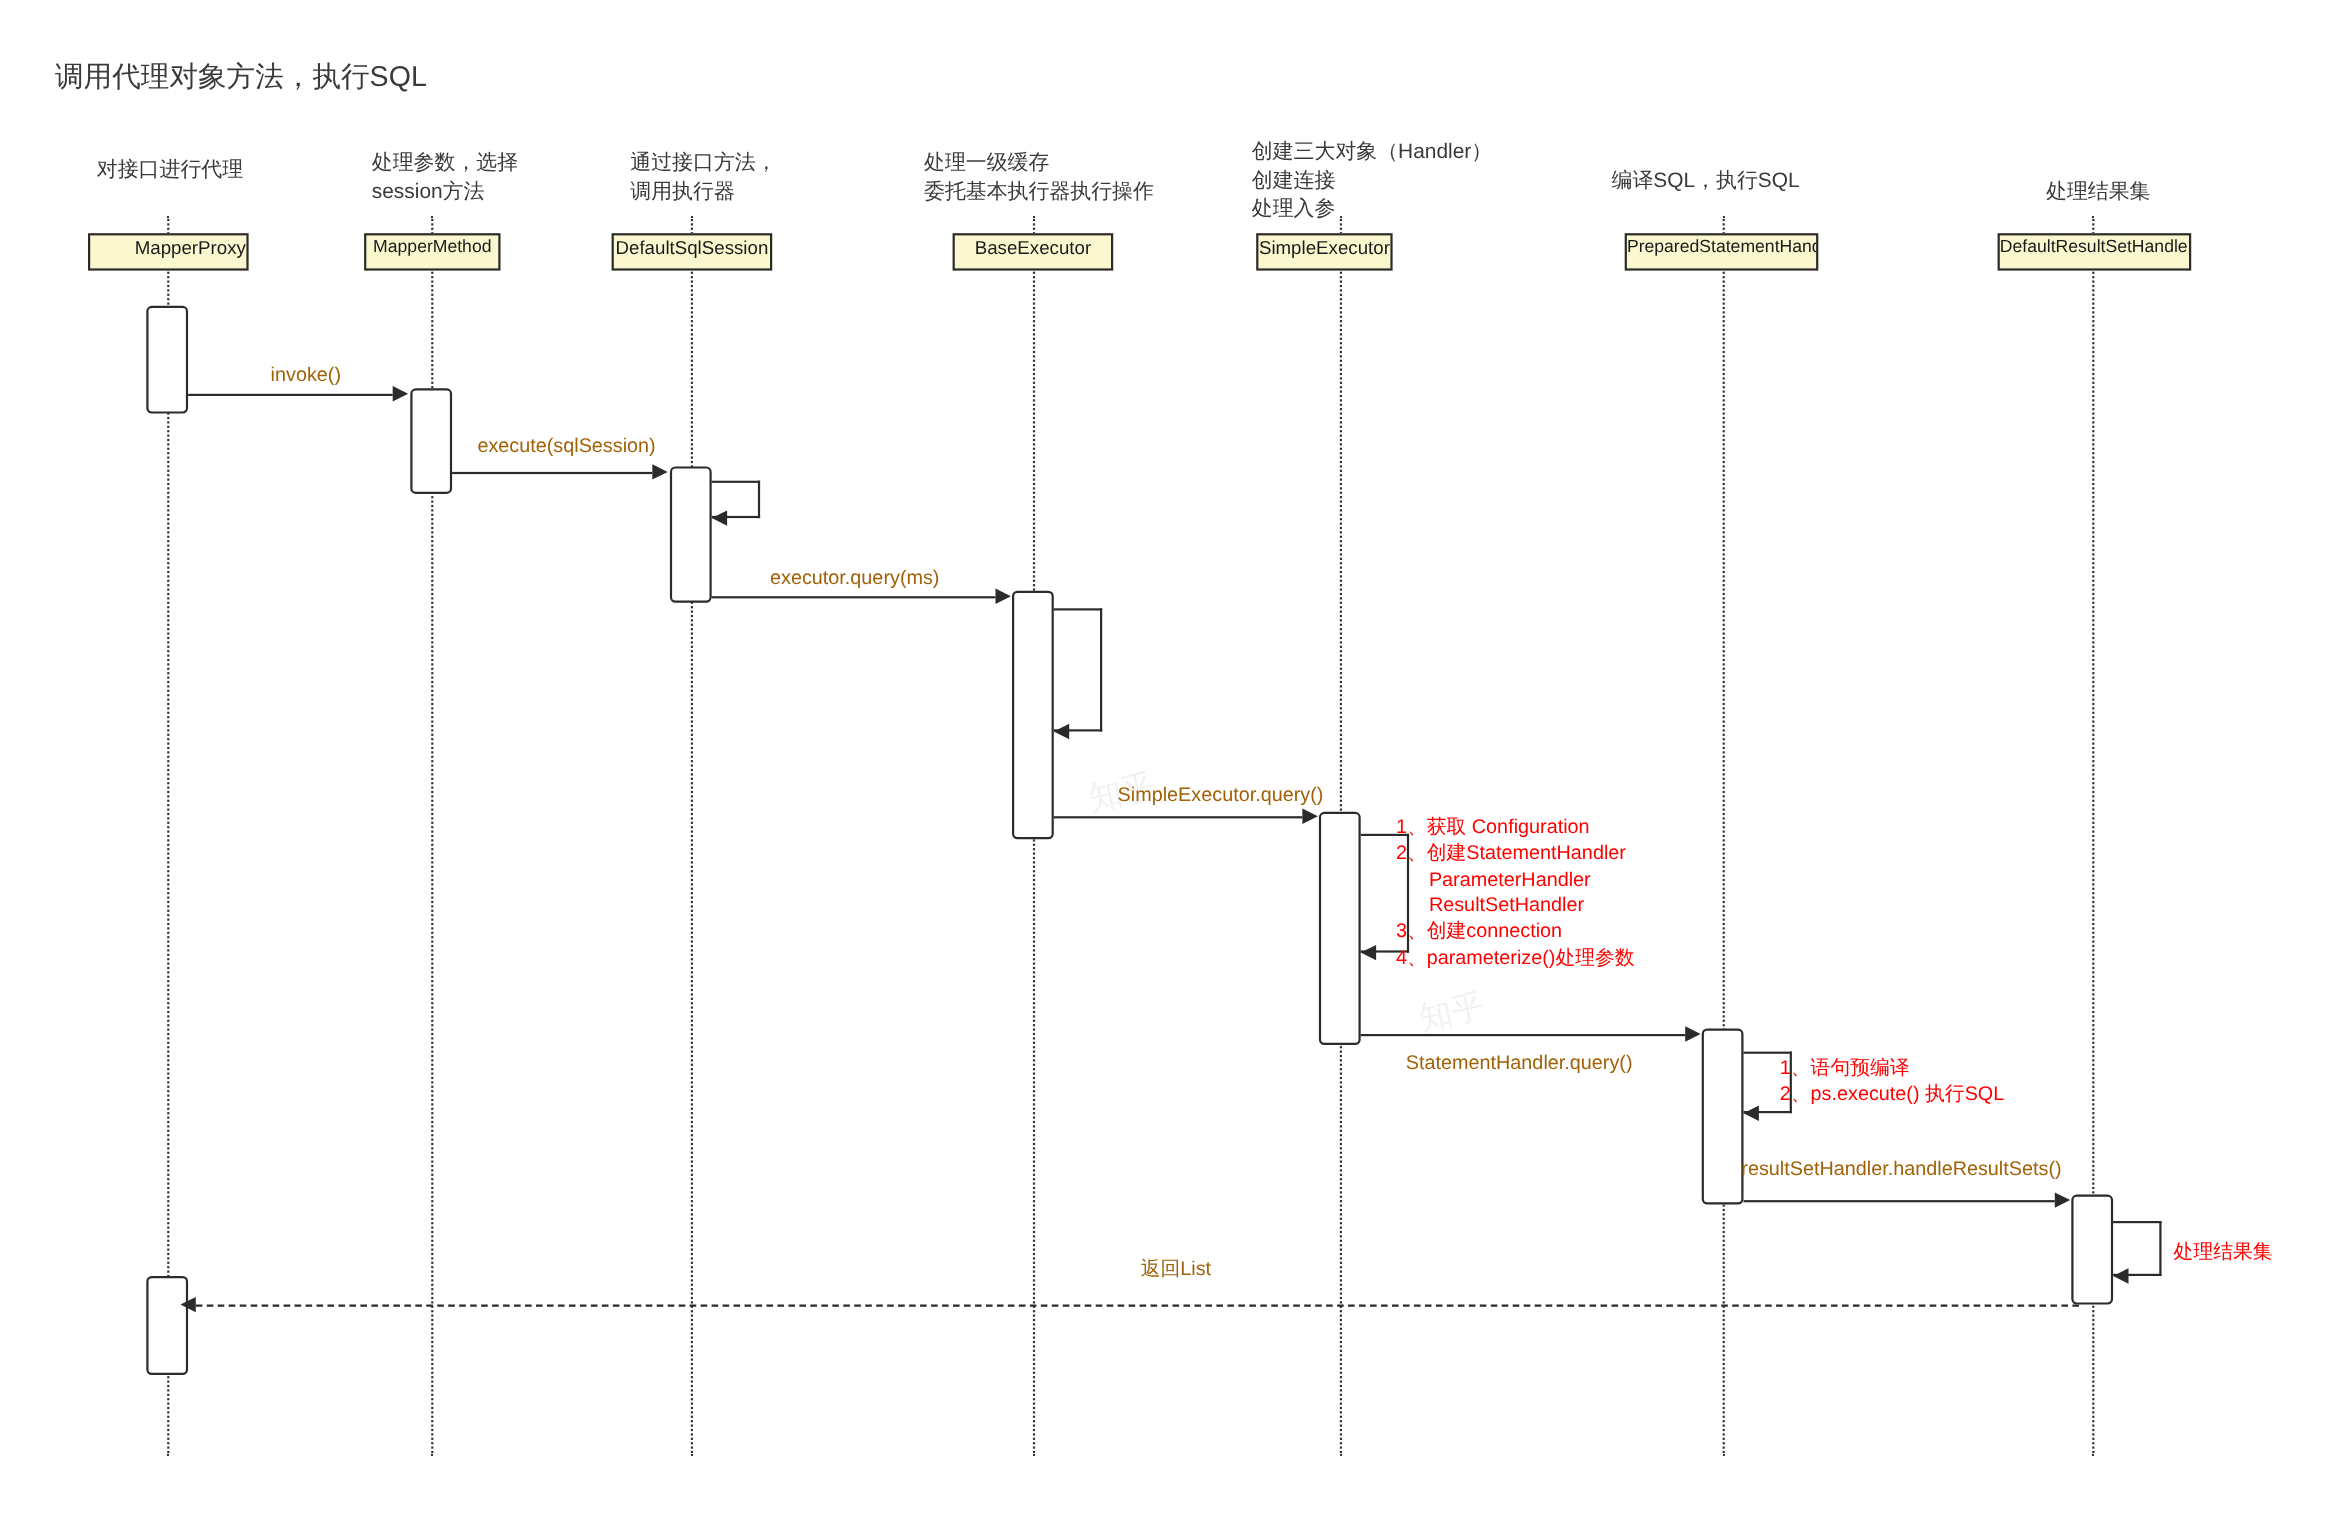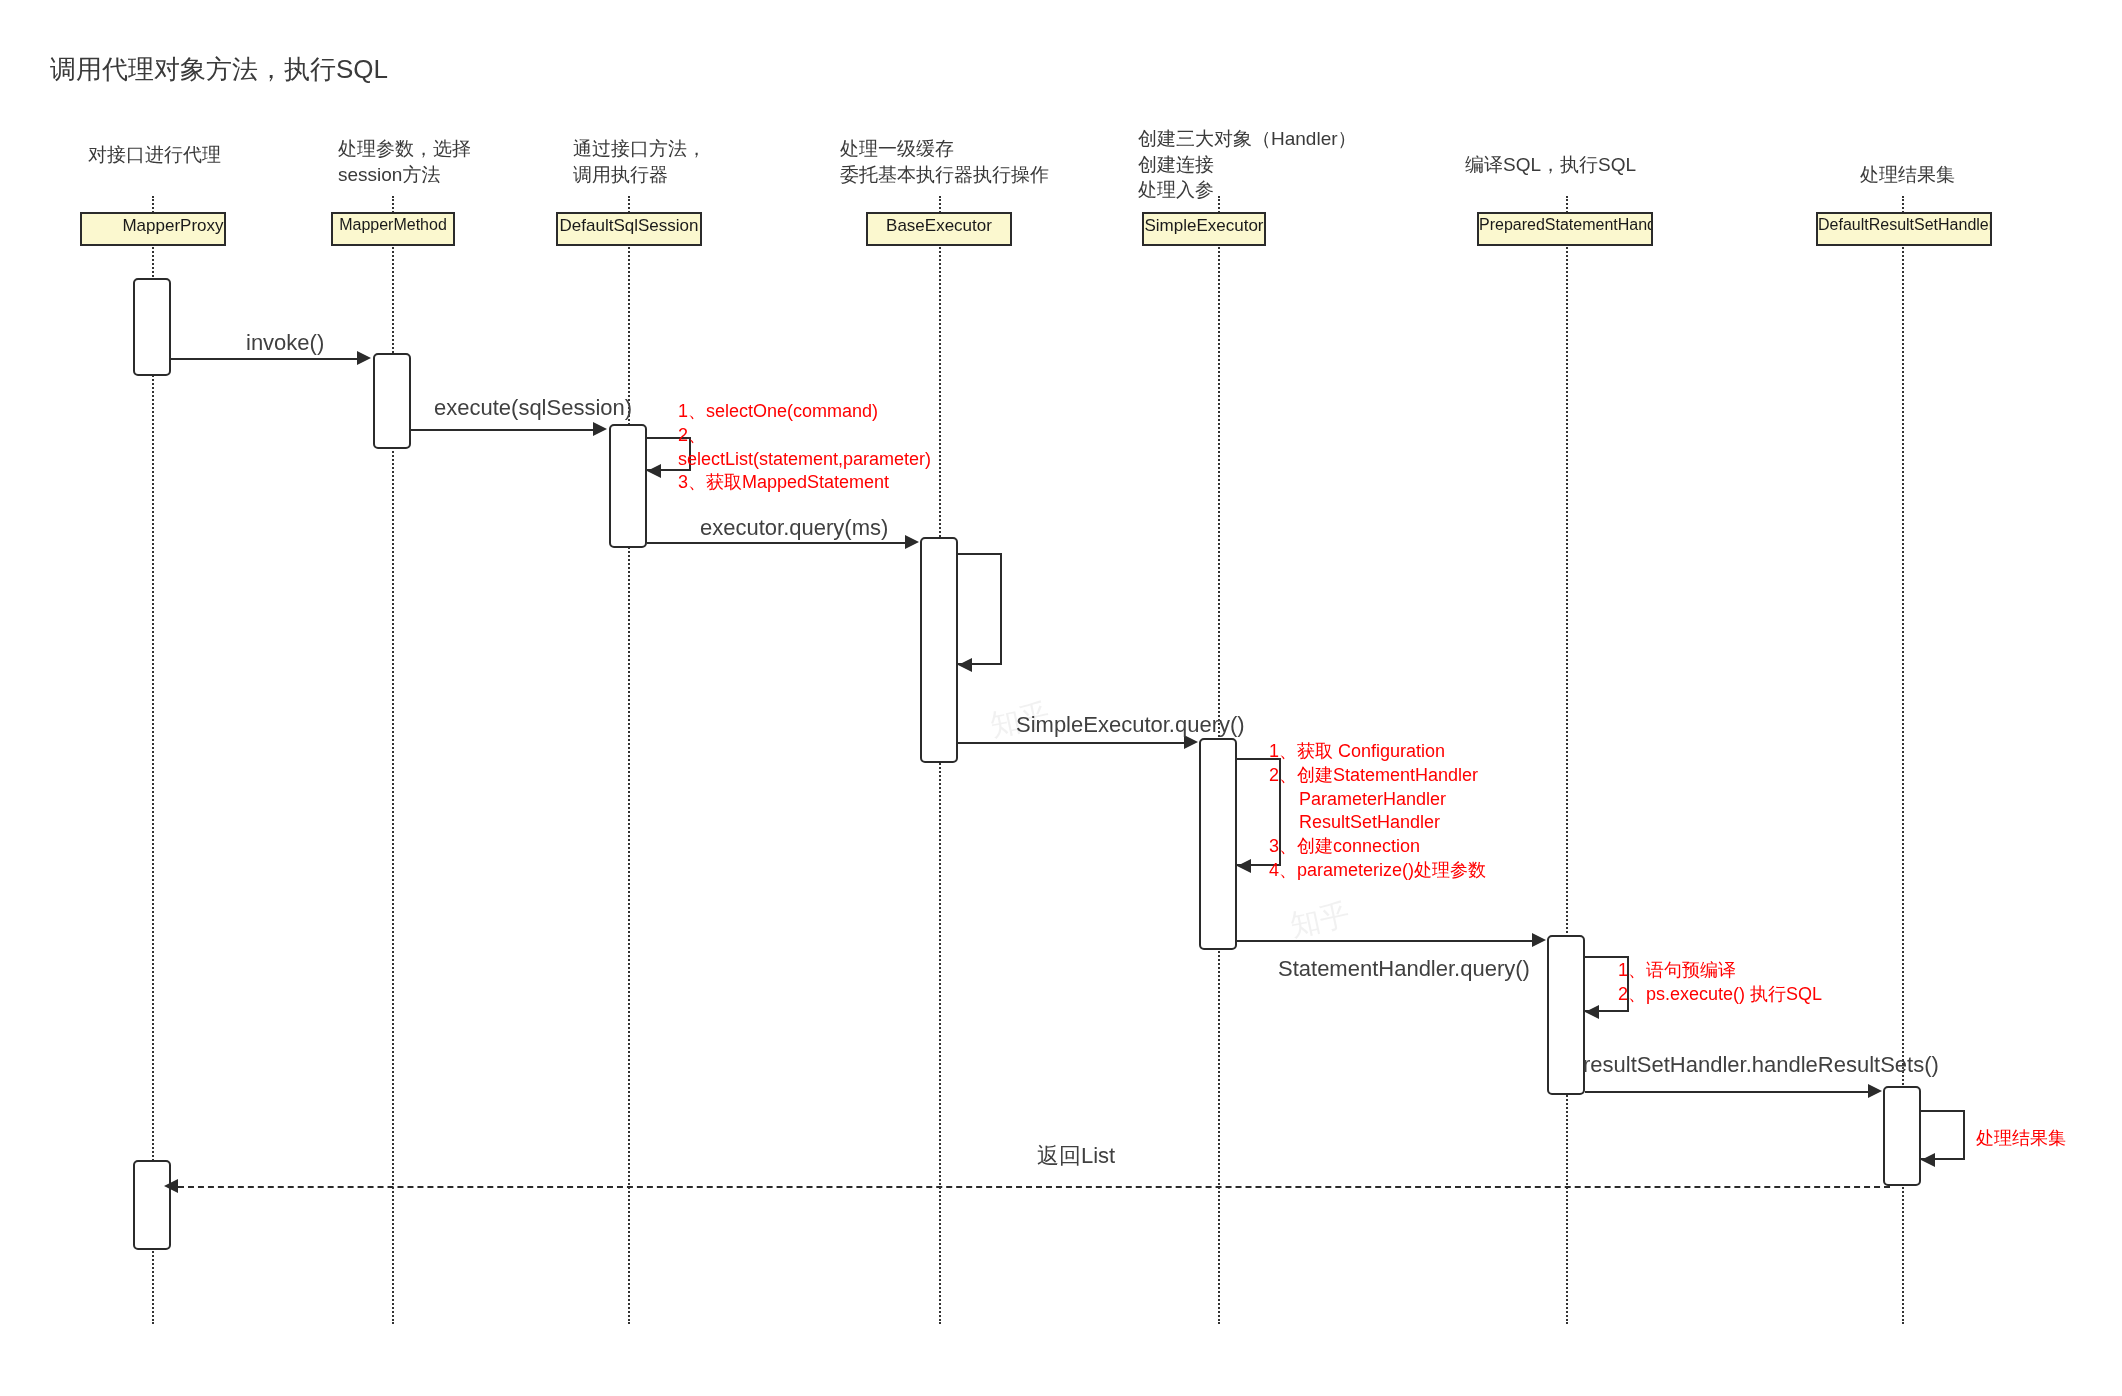--- a/index.html
+++ b/index.html
@@ -83,22 +83,22 @@
     position: absolute;
     width: 0;
     height: 0;
     border-top: 7px solid transparent;
     border-bottom: 7px solid transparent;
     border-right: 14px solid #2b2b2b;
     z-index: 5;
   }
   .msg-label {
     position: absolute;
-    font-size: 22px;
-    color: #404040;
+    font-size: 18px;
+    color: #a16207;
     white-space: nowrap;
     z-index: 6;
   }
   .self-call {
     position: absolute;
     box-sizing: border-box;
     border: 2px solid #2b2b2b;
     border-left: none;
     z-index: 3;
   }
@@ -175,24 +175,20 @@
   <div class="msg-label" style="left:246px; top:330px;">invoke()</div>
   <div class="msg-line" style="left:171px; top:358px; width:186px;"></div>
   <div class="arrow-right" style="left:357px; top:351px;"></div>
 
   <div class="msg-label" style="left:434px; top:395px;">execute(sqlSession)</div>
   <div class="msg-line" style="left:411px; top:429px; width:182px;"></div>
   <div class="arrow-right" style="left:593px; top:422px;"></div>
 
   <div class="self-call" style="left:647px; top:437px; width:44px; height:34px;"></div>
   <div class="arrow-left" style="left:647px; top:464px;"></div>
-  <div class="self-note" style="left:678px; top:400px;">1、selectOne(command)
-2、
-selectList(statement,parameter)
-3、获取MappedStatement</div>
 
   <div class="msg-label" style="left:700px; top:515px;">executor.query(ms)</div>
   <div class="msg-line" style="left:647px; top:542px; width:258px;"></div>
   <div class="arrow-right" style="left:905px; top:535px;"></div>
 
   <div class="self-call" style="left:958px; top:553px; width:44px; height:112px;"></div>
   <div class="arrow-left" style="left:958px; top:658px;"></div>
 
   <div class="msg-label" style="left:985px; top:712px;margin-left:31px;">SimpleExecutor.query()</div>
   <div class="msg-line" style="left:958px; top:742px; width:226px;"></div>

